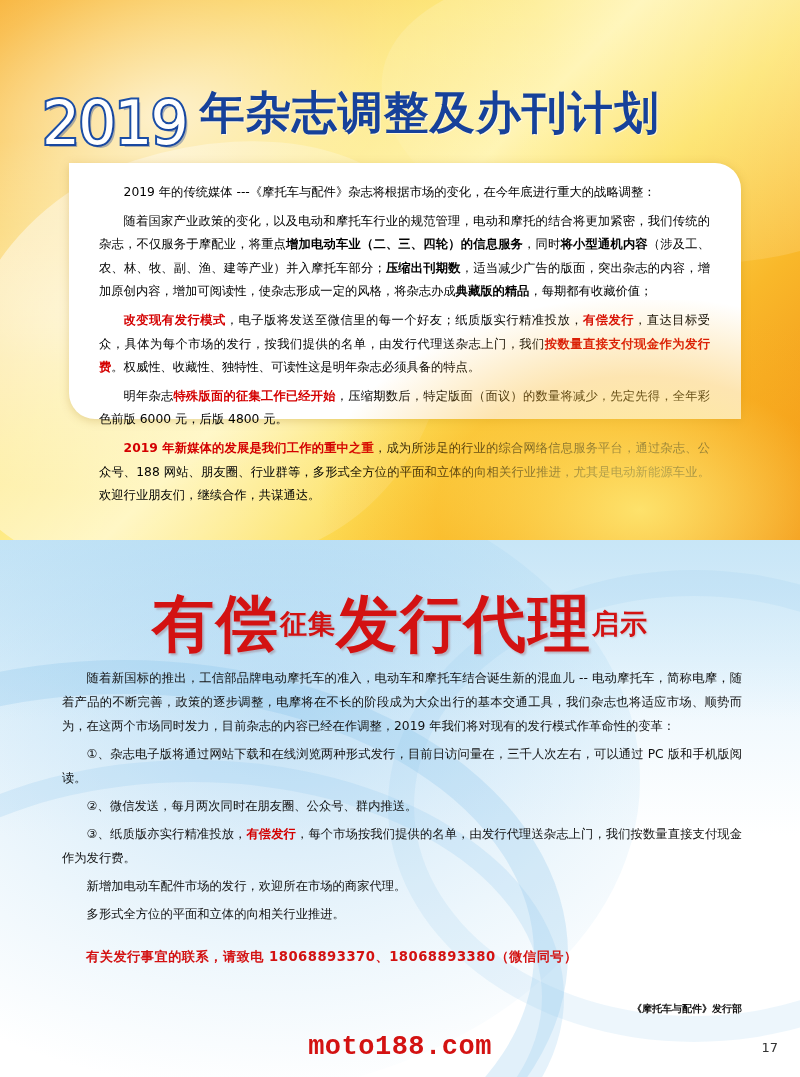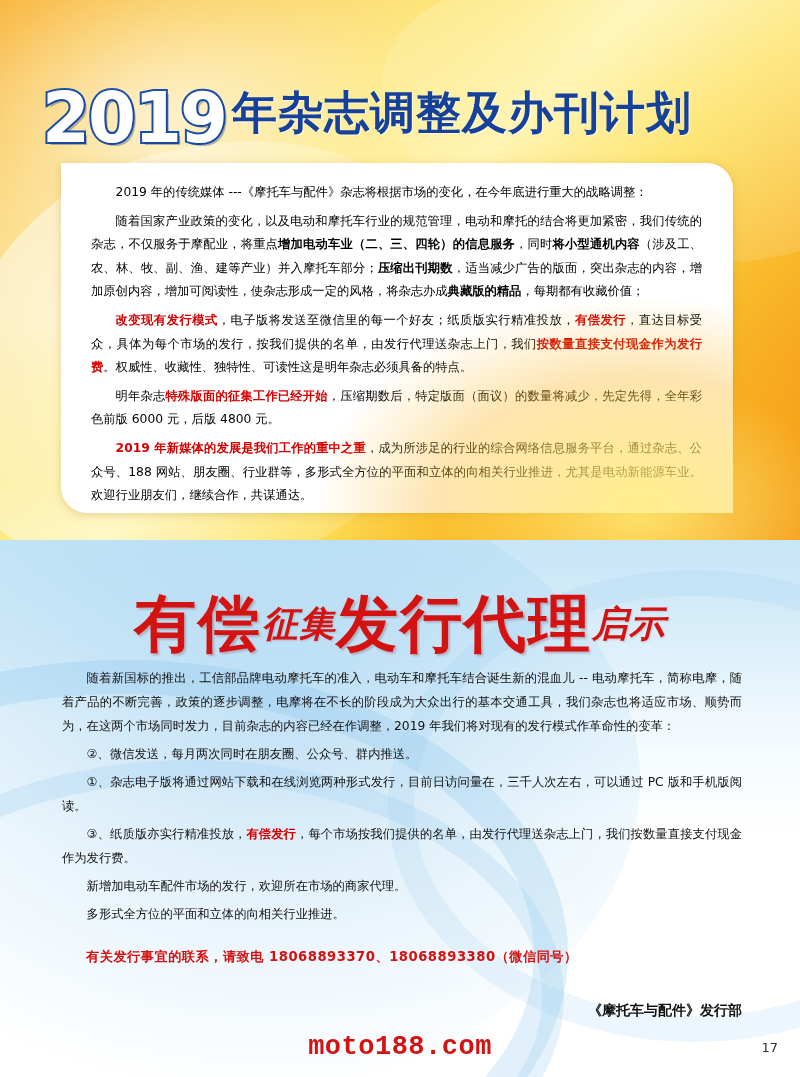--- a/index.html
+++ b/index.html
@@ -73,48 +73,48 @@
     position: absolute;
     left: 42px; top: 48px;
     width: 720px;
     height: 104px;
     display: flex;
     align-items: flex-end;
     white-space: nowrap;
   }
   .title-year {
     font-family: "DejaVu Sans", sans-serif;
-    font-size: 69px;
-    font-weight: bold;
+    font-size: 60px;
+    font-weight: normal;
     line-height: 0.95;
     letter-spacing: -2px;
     color: #ffffff;
     -webkit-text-stroke: 4px #1b4ea6;
     paint-order: stroke fill;
     text-shadow:
       0 0 0 #1b4ea6,
       3px 3px 0 rgba(20,60,150,0.35);
   }
   .title-rest {
     font-family: "DejaVu Sans", sans-serif;
     font-size: 45px;
     font-weight: bold;
     color: #16419a;
     letter-spacing: 1px;
-    margin-left: 6px;
+    margin-left: 13px;
     padding-bottom: 9px;
     text-shadow: 1px 1px 0 rgba(255,255,255,0.6);
   }
 
   
   .card {
     position: absolute;
-    left: 61px; top: 163px;
+    left: 69px; top: 163px;
     width: 672px;
-    height: 350px;
+    height: 256px;
     background: #ffffff;
     border-radius: 0 26px 0 26px;
     box-shadow: 0 2px 10px rgba(160,110,0,0.25);
     padding: 18px 31px 16px 30px;
     box-sizing: border-box;
   }
   .card p {
     margin: 0 0 5px 0;
     font-family: "DejaVu Sans", sans-serif;
     font-size: 12.3px;
@@ -188,27 +188,26 @@
     font-family: "DejaVu Sans", sans-serif;
     font-size: 62px;
     font-weight: bold;
     color: #d31212;
     letter-spacing: 2px;
     text-shadow: 2px 2px 2px rgba(120,0,0,0.22);
     vertical-align: middle;
   }
   .hl-small {
     font-family: "DejaVu Sans", sans-serif;
-    font-size: 36px;
+    font-size: 27px;
     font-weight: bold;
     color: #d31212;
     letter-spacing: 1px;
     vertical-align: middle;
     text-shadow: 1px 1px 2px rgba(120,0,0,0.18);
-    font-style: italic;
   }
 
   .body-copy {
     position: absolute;
     left: 62px; top: 127px;
     width: 680px;
   }
   .body-copy p {
     margin: 0 0 4px 0;
     font-family: "DejaVu Sans", sans-serif;
@@ -224,21 +223,21 @@
     font-family: "DejaVu Sans", sans-serif;
     font-size: 13.2px;
     font-weight: bold;
     color: #d31212;
     letter-spacing: 0.5px;
   }
   .signature {
     position: absolute;
     right: 58px; top: 462px;
     font-family: Liberation Sans, sans-serif;
-    font-size: 14px;
+    font-size: 10px;
     font-weight: bold;
     color: #111;
   }
   .page-number {
     position: absolute;
     right: 22px; top: 500px;
     font-family: "DejaVu Sans", sans-serif;
     font-size: 13px;
     color: #333;
     text-align: right;
@@ -297,24 +296,24 @@
 
     <div class="headline">
       <span class="hl-big">有偿</span><span class="hl-small">征集</span><span class="hl-big">发行代理</span><span class="hl-small">启示</span>
     </div>
 
     <div class="body-copy">
       <p class="indent">
         <span>随着新国标的推出，工信部品牌电动摩托车的准入，电动车和摩托车结合诞生新的混血儿 -- 电动摩托车，简称电摩，随着产品的不断完善，政策的逐步调整，电摩将在不长的阶段成为大众出行的基本交通工具，我们杂志也将适应市场、顺势而为，在这两个市场同时发力，目前杂志的内容已经在作调整，2019 年我们将对现有的发行模式作革命性的变革：</span>
       </p>
       <p class="indent">
+        <span>①、杂志电子版将通过网站下载和在线浏览两种形式发行，目前日访问量在，三千人次左右，可以通过 PC 版和手机版阅读。</span>
+      </p>
+      <p class="indent">
         <span>②、微信发送，每月两次同时在朋友圈、公众号、群内推送。</span>
-      </p>
-      <p class="indent">
-        <span>①、杂志电子版将通过网站下载和在线浏览两种形式发行，目前日访问量在，三千人次左右，可以通过 PC 版和手机版阅读。</span>
       </p>
       <p class="indent">
         <span>③、纸质版亦实行精准投放，</span><span class="em-red">有偿发行</span><span>，每个市场按我们提供的名单，由发行代理送杂志上门，我们按数量直接支付现金作为发行费。</span>
       </p>
       <p class="indent">
         <span>新增加电动车配件市场的发行，欢迎所在市场的商家代理。</span>
       </p>
       <p class="indent">
         <span>多形式全方位的平面和立体的向相关行业推进。</span>
       </p>

